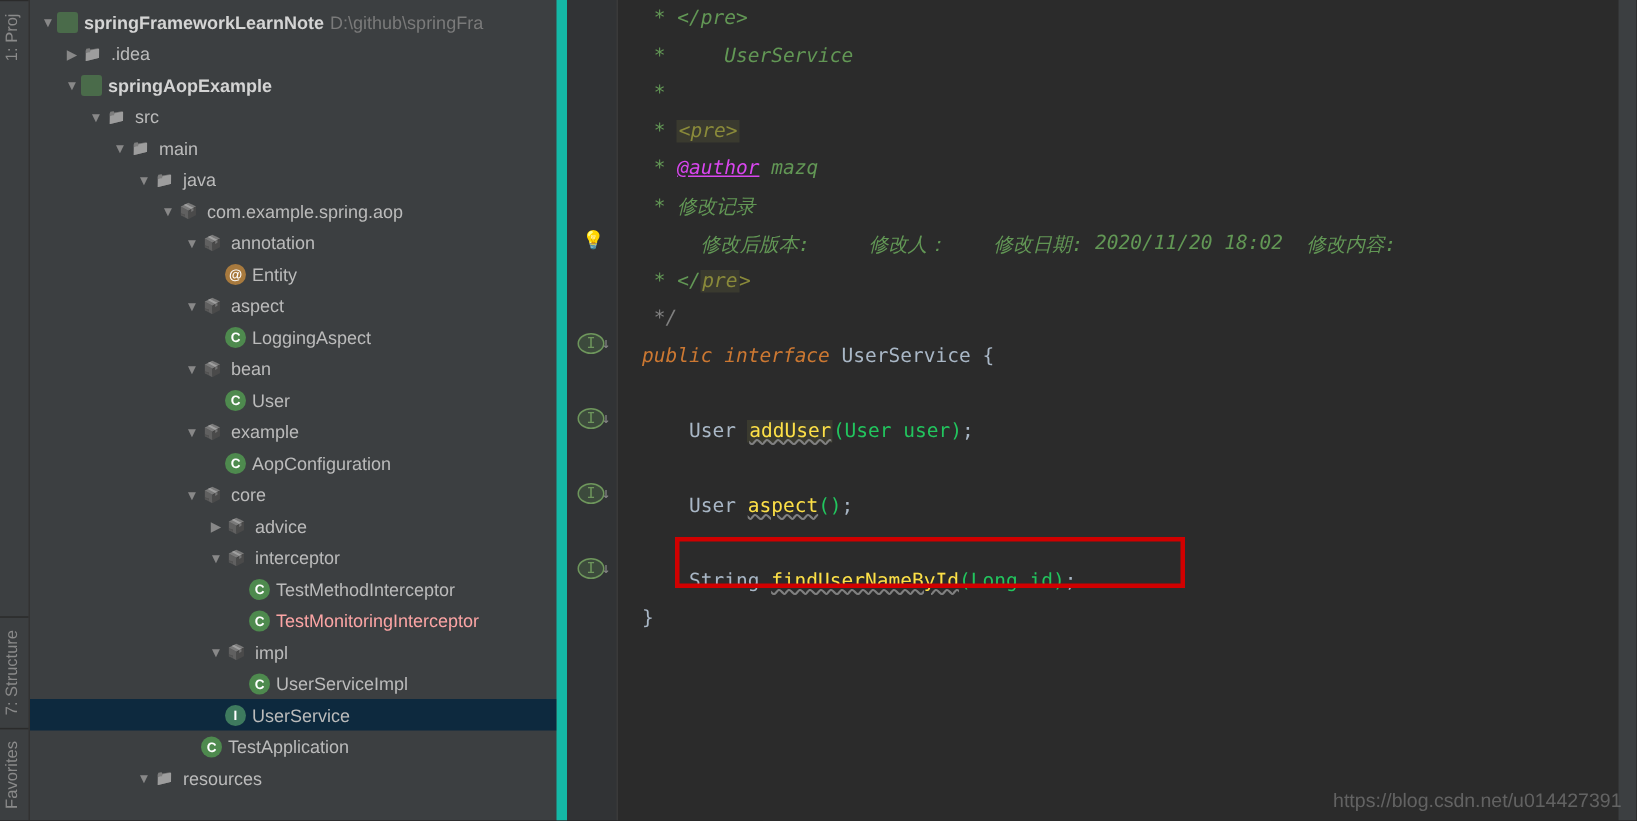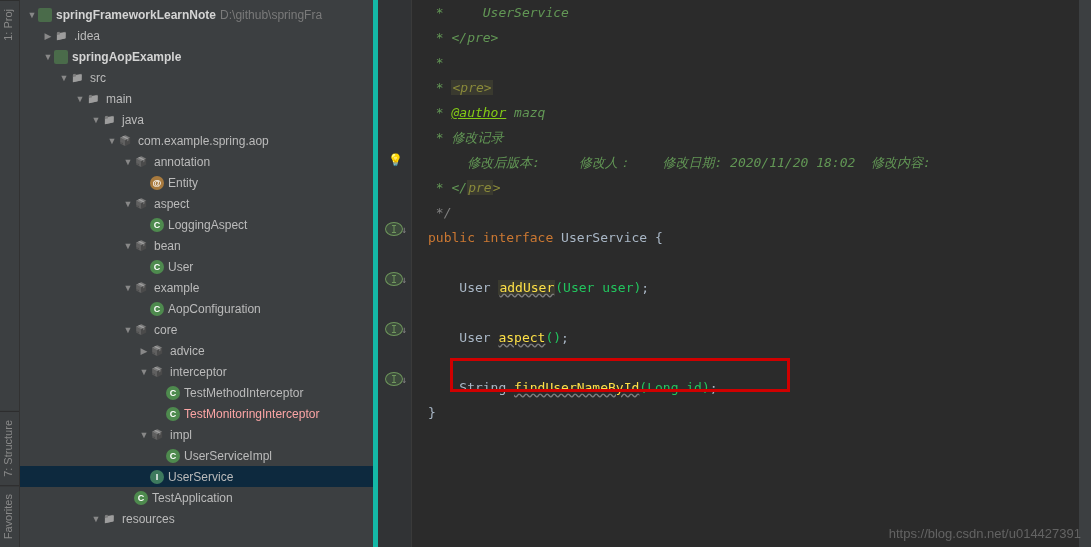--- a/index.html
+++ b/index.html
@@ -1,21 +1,21 @@
 <!DOCTYPE html>
 <html><head>
 <meta charset="utf-8">
 <style>
 * { margin: 0; padding: 0; box-sizing: border-box; }
 body { background: #2b2b2b; font-family: "Segoe UI", sans-serif; font-size: 12px; color: #bbbbbb; width: 1091px; height: 547px; overflow: hidden; position: relative; }
 .container { display: flex; height: 100%; }
 .left-tabs { width: 20px; background: #3c3f41; border-right: 1px solid #323232; display: flex; flex-direction: column; }
 .left-tab { writing-mode: vertical-rl; transform: rotate(180deg); padding: 8px 2px; color: #8a8a8a; font-size: 11px; cursor: pointer; border-bottom: 1px solid #2b2b2b; }
 .left-tab.bottom { margin-top: auto; }
-.project-tree { width: 358px; background: #3c3f41; border-right: 5px solid #14b8a6; overflow: hidden; padding-top: 4px; }
+.project-tree { width: 358px; background: #3c3f41; border-right: 7px solid #14b8a6; overflow: hidden; padding-top: 4px; }
 .tree-item { display: flex; align-items: center; height: 21px; padding-right: 6px; white-space: nowrap; cursor: pointer; color:#bbbbbb; }
 .tree-item.selected { background: #0d293e; }
 .indent { display: inline-block; }
 .arrow { width: 12px; color: #888; font-size: 9px; text-align: center; }
 .arrow.collapsed::before { content: "▶"; }
 .arrow.expanded::before { content: "▼"; }
 .arrow.none { visibility: hidden; }
 .node-icon { width: 16px; height: 16px; margin-right: 4px; display: inline-flex; align-items: center; justify-content: center; font-size: 10px; }
 .folder-icon::before { content: "📁"; filter: grayscale(1) brightness(0.7); }
 .module-icon { background: #4a6b4a; border-radius: 2px; width:14px; height:14px; }
@@ -28,23 +28,23 @@
 .node-path { color: #7a7a7a; margin-left: 4px; }
 .node-label.bold { font-weight: bold; color: #d4d4d4; }
 .editor { flex: 1; background: #2b2b2b; position: relative; font-family: Consolas, monospace; font-size: 13px; }
 .gutter { position: absolute; left: 0; top: 0; width: 34px; height: 100%; background: #313335; border-right: 1px solid #3a3a3a; }
 .gut-mark { position: absolute; left: 7px; width: 18px; height: 14px; font-size: 10px; color: #6e965c; display:flex; align-items:center; justify-content:center; border:1px solid #6e965c; border-radius:50%; background:#3c4a3c; }
 .gut-arrow { position:absolute; left:23px; color:#888; font-size:10px;}
 .bulb { position: absolute; left: 10px; font-size: 12px; }
 .code-area { position: absolute; left: 34px; top: 0; right: 12px; bottom: 0; padding-left: 16px; }
 .line { height: 25px; display: flex; align-items: center; white-space: pre; }
 .comment { color: #808080; font-style: italic; }
-.doc-tag { color: #84cc16; font-style: italic; text-decoration: underline; }
+.doc-tag { color: #d946ef; font-style: italic; text-decoration: underline; }
 .doc-text { color: #629755; font-style: italic; }
-.kw { color: #cc7832; }
+.kw { color: #cc7832; font-style: italic; }
 .type { color: #a9b7c6; }
 .method-warn { color: #fde047; text-decoration: wavy underline #808080; }
 .param { color: #22c55e; }
 .punct { color: #a9b7c6; }
 .highlight-box { position: absolute; border: 3px solid #d00000; pointer-events: none; }
 .right-strip { position: absolute; right: 0; top: 0; width: 12px; height: 100%; background: #3c3f41; }
 .watermark { position: absolute; bottom: 6px; right: 10px; color: #888; font-size: 13px; font-family: sans-serif; opacity: 0.6; }
 .warn-bg { background: rgba(82,82,55,0.4); padding:0 1px; }
 .pre-tag { color:#8a8a3a; font-style:italic;}
 </style>
@@ -220,22 +220,22 @@
       <span class="gut-mark" style="top:272px">I</span>
       <span class="gut-arrow" style="top:274px">↓</span>
       <span class="gut-mark" style="top:322px">I</span>
       <span class="gut-arrow" style="top:324px">↓</span>
       <span class="gut-mark" style="top:372px">I</span>
       <span class="gut-arrow" style="top:374px">↓</span>
     </div>
     <div class="right-strip"></div>
 
     <div class="code-area">
+      <div class="line"><span class="doc-text"> * &lt;/pre&gt;</span></div>
       <div class="line"><span class="doc-text"> *     UserService</span></div>
-      <div class="line"><span class="doc-text"> * &lt;/pre&gt;</span></div>
       <div class="line"><span class="doc-text"> *</span></div>
       <div class="line"><span class="doc-text"> * </span><span class="pre-tag warn-bg">&lt;pre&gt;</span></div>
       <div class="line"><span class="doc-text"> * </span><span class="doc-tag">@author</span><span class="doc-text"> mazq</span></div>
       <div class="line"><span class="doc-text"> * 修改记录</span></div>
       <div class="line"><span class="doc-text">     修改后版本:     修改人：    修改日期: </span><span class="doc-text">2020/11/20 18:02</span><span class="doc-text">  修改内容:</span></div>
       <div class="line"><span class="doc-text"> * &lt;/</span><span class="pre-tag warn-bg">pre</span><span class="pre-tag">&gt;</span></div>
       <div class="line"><span class="comment"> */</span></div>
       <div class="line"><span class="kw">public</span><span class="kw"> interface </span><span class="type">UserService </span><span class="punct">{</span></div>
       <div class="line"></div>
       <div class="line"><span class="type">    User </span><span class="method-warn warn-bg">addUser</span><span class="param">(User user)</span><span class="punct">;</span></div>

